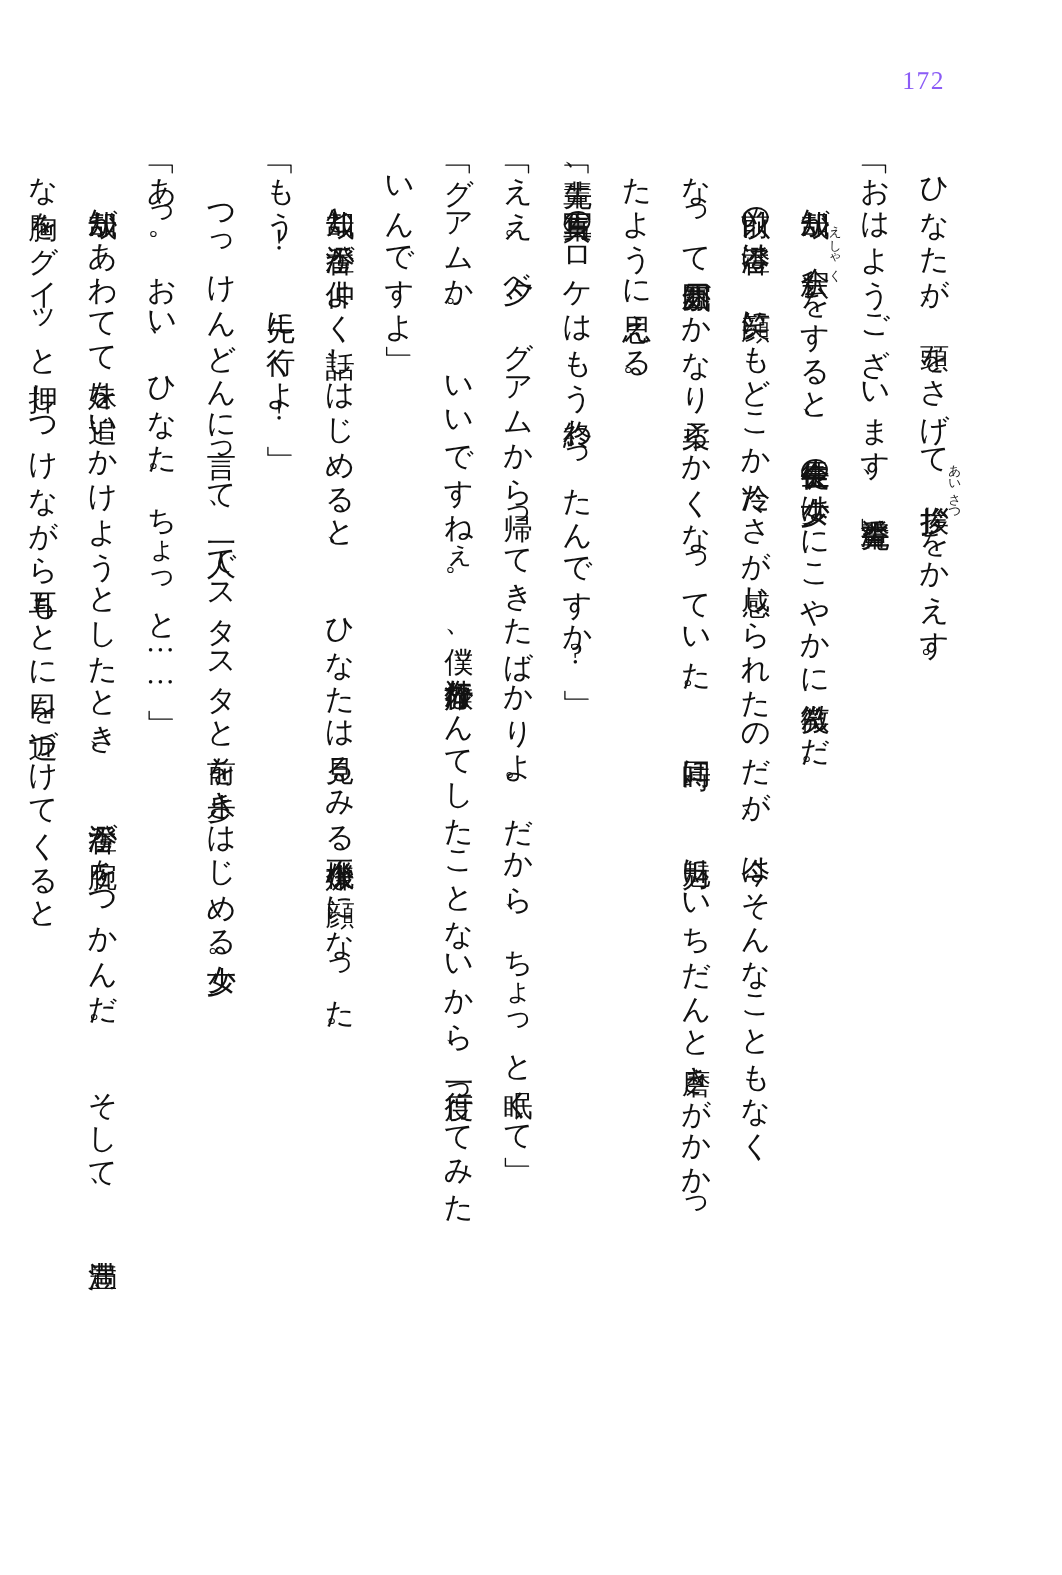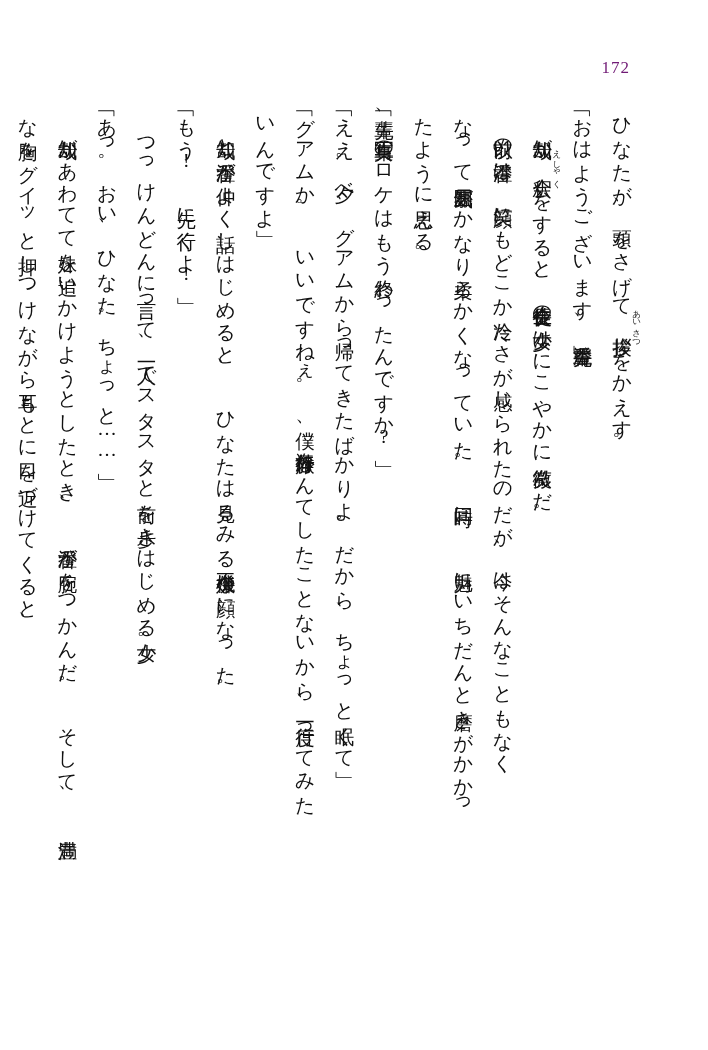--- a/index.html
+++ b/index.html
@@ -19,26 +19,26 @@
   .page {
     position: relative;
     width: 708px;
     height: 1050px;
     background: #fff;
   }
 
   
   .page-number {
     position: absolute;
-    top: 58px;
+    top: 44px;
     right: 78px;
     font-size: 17px;
     letter-spacing: 1px;
     font-family: "Liberation Serif", "DejaVu Serif", serif;
-    color: #701a75;
+    color: #8b5cf6;
   }
 
   
   .body-text {
     position: absolute;
     top: 104px;
     right: 66px;
     height: 862px;
     width: 560px;
     writing-mode: vertical-rl;

